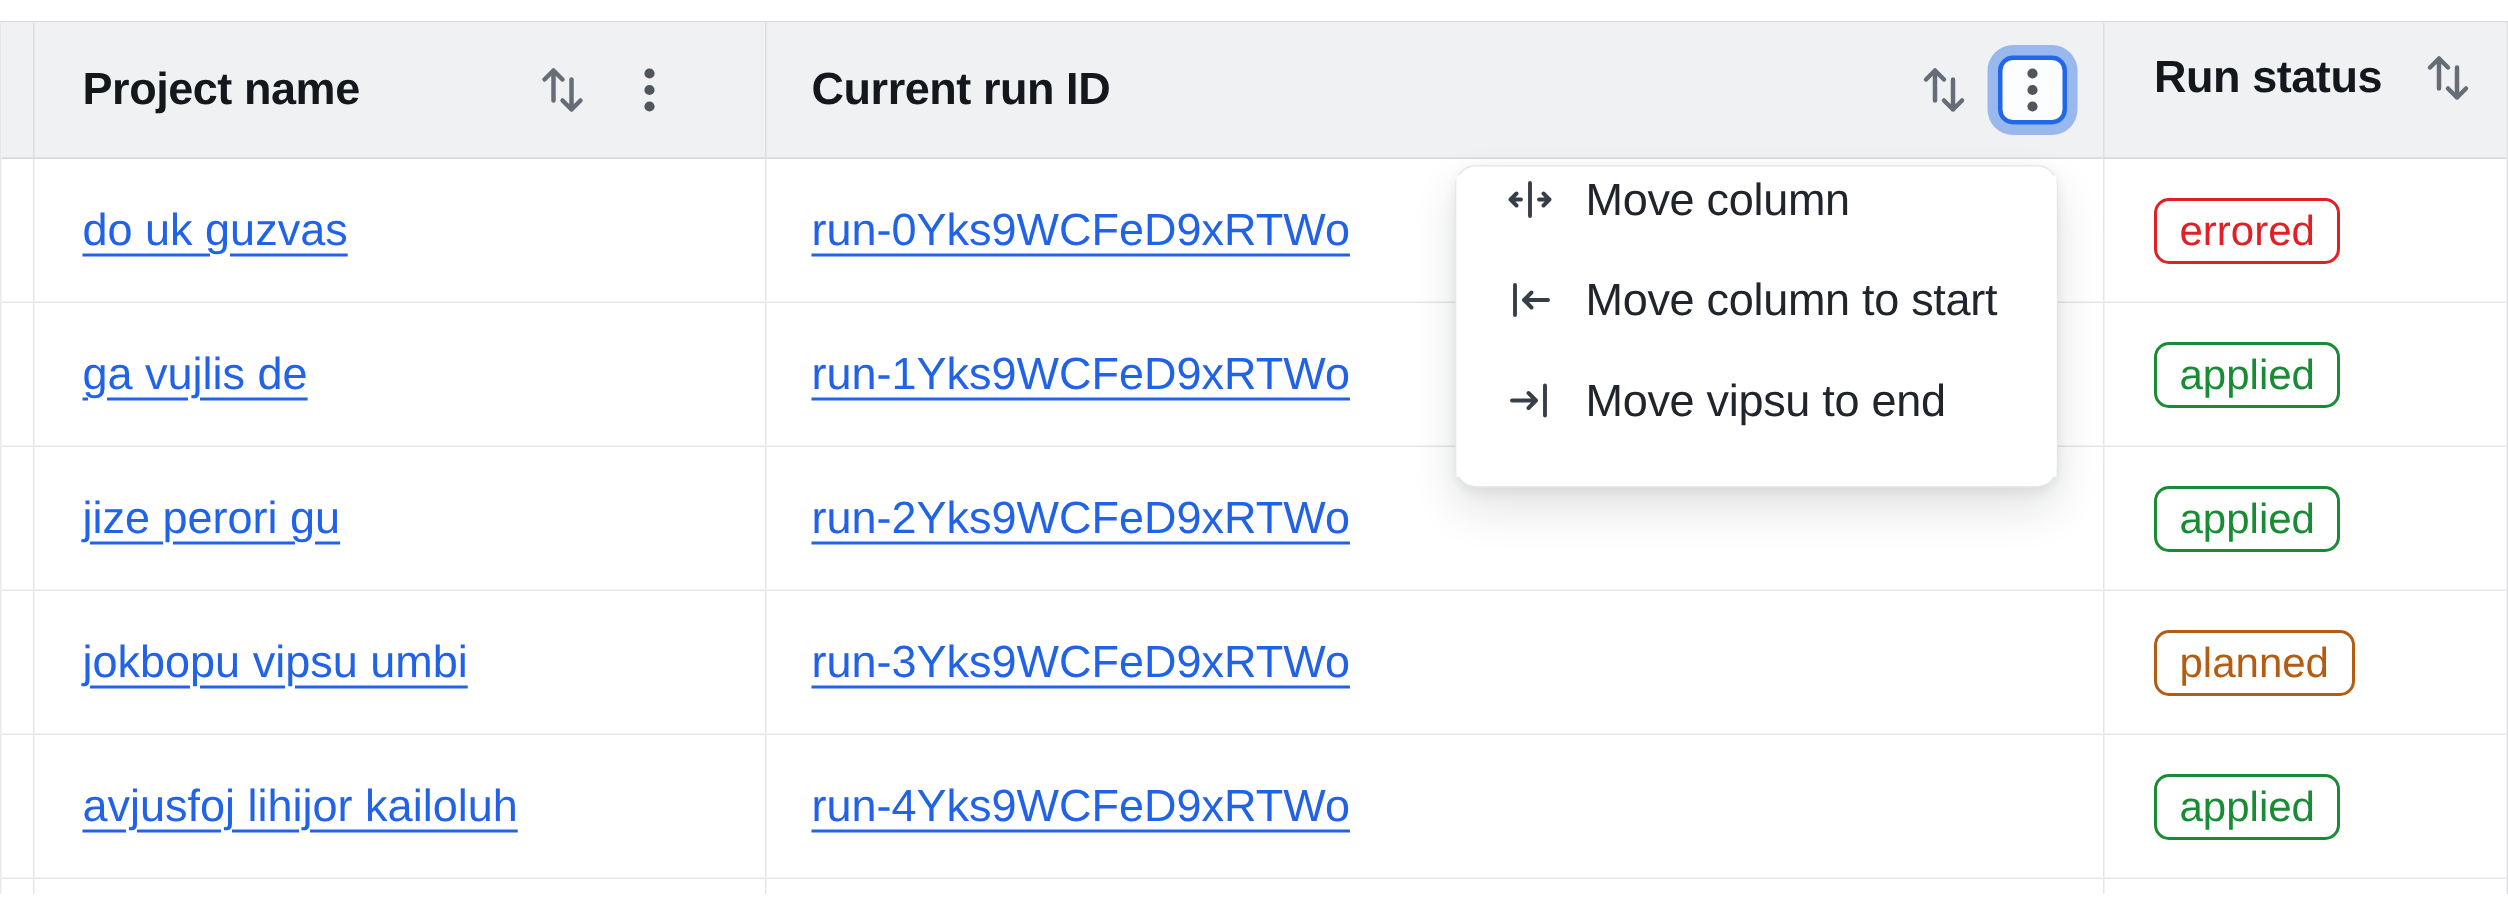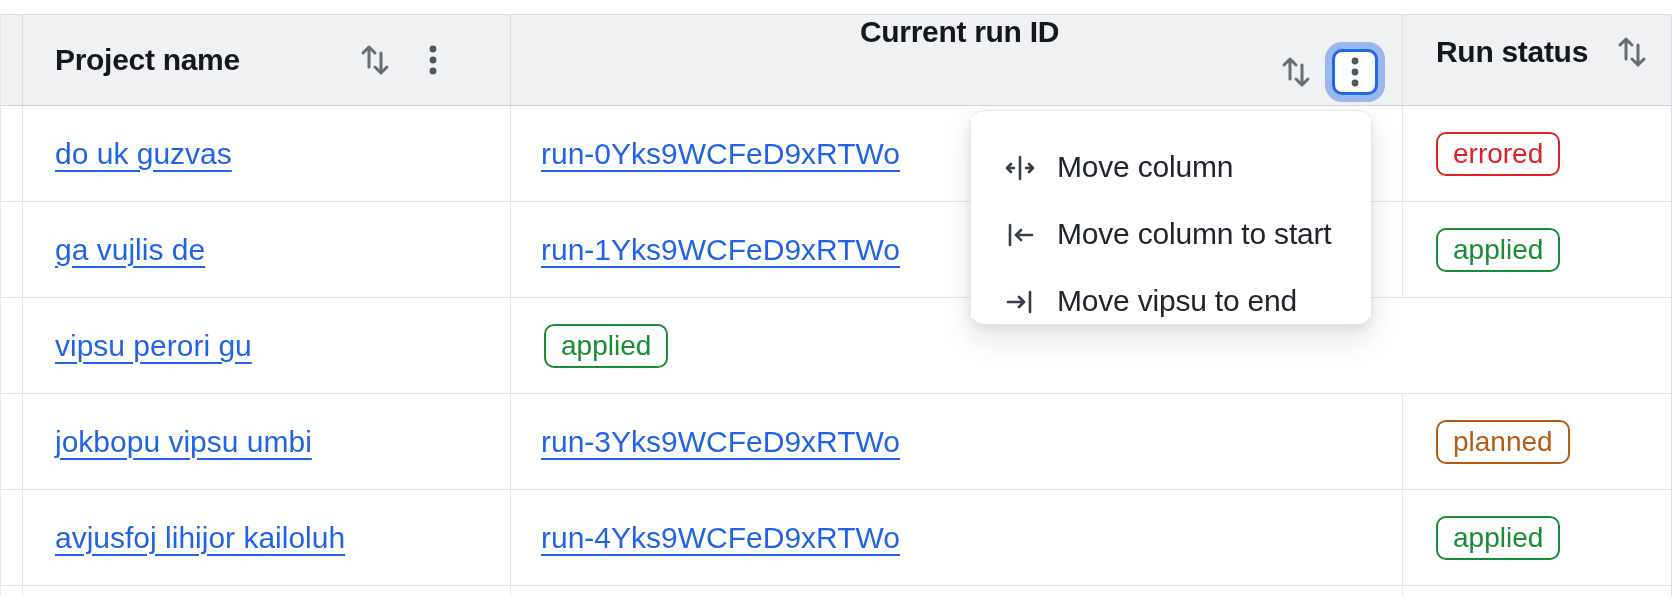--- a/index.html
+++ b/index.html
@@ -27,21 +27,21 @@
     height:91px; background:#f0f1f3;
     border-bottom:1px solid #d2d5d9;
   }
   .hcell{
     border-right:1px solid #dcdfe3;
     display:flex; align-items:center;
     font-size:30px; font-weight:bold; letter-spacing:-0.3px; color:#14171c;
   }
   .hcell:last-child{border-right:none;}
   .hcell-project{padding:0 70px 0 32px;}
-  .hcell-run{padding:0 24px 0 30px;flex-direction:column;}
+  .hcell-run{padding:0 24px 0 30px;}
   .hcell-status{padding:0 22px 16px 33px; justify-content:space-between;}
   .hicons{margin-left:auto; display:flex; align-items:center; gap:34px;}
   .hicons-run{margin-left:auto; display:flex; align-items:center; gap:19px;}
   .icon-btn{background:none; border:none; display:flex; align-items:center; justify-content:center; cursor:pointer;}
   .kebab-btn{
     width:46px; height:46px; border-radius:10px;
     background:#fbfdff;
     border:3px solid var(--focus-ring);
     box-shadow:0 0 0 7px rgba(32,104,232,0.42);
     display:flex; align-items:center; justify-content:center; cursor:pointer;
@@ -76,21 +76,21 @@
   .badge-applied{color:var(--status-applied);}
   .badge-planned{color:var(--status-planned);}
   .menu{
     position:absolute; left:970px; top:110px; width:402px;
     background:#ffffff;
     border:1px solid #e5e7ea; border-radius:14px;
     box-shadow:0 14px 30px rgba(20,24,31,0.12), 0 3px 8px rgba(20,24,31,0.07);
     padding:6px 0; z-index:5;
   }
   .menu-item{
-    height:67px; display:flex; align-items:flex-end;
+    height:67px; display:flex; align-items:flex-start;
     padding:0 24px 0 33px; gap:21px;
     font-size:30px; letter-spacing:-0.2px; color:#20252c; cursor:pointer;
     background:#fff;
   }
   .menu-item svg{flex:0 0 auto;}
 </style>
 </head>
 <body>
 
 <div class="table">
@@ -166,21 +166,24 @@
         <a class="link">run-1Yks9WCFeD9xRTWo</a>
       </div>
     <div class="cell cell-status">
         <span class="badge badge-applied">applied</span>
       </div>
   </div>
 
   <div class="row grid-cols">
     <div class="cell"></div>
     <div class="cell cell-project">
-        <a class="link">vipsu perori gu</a>
+        <a class="link">jize perori gu</a>
+      </div>
+    <div class="cell cell-run">
+        <a class="link">run-2Yks9WCFeD9xRTWo</a>
       </div>
     <div class="cell cell-status">
         <span class="badge badge-applied">applied</span>
       </div>
   </div>
 
   <div class="row grid-cols">
     <div class="cell"></div>
     <div class="cell cell-project">
         <a class="link">jokbopu vipsu umbi</a>

